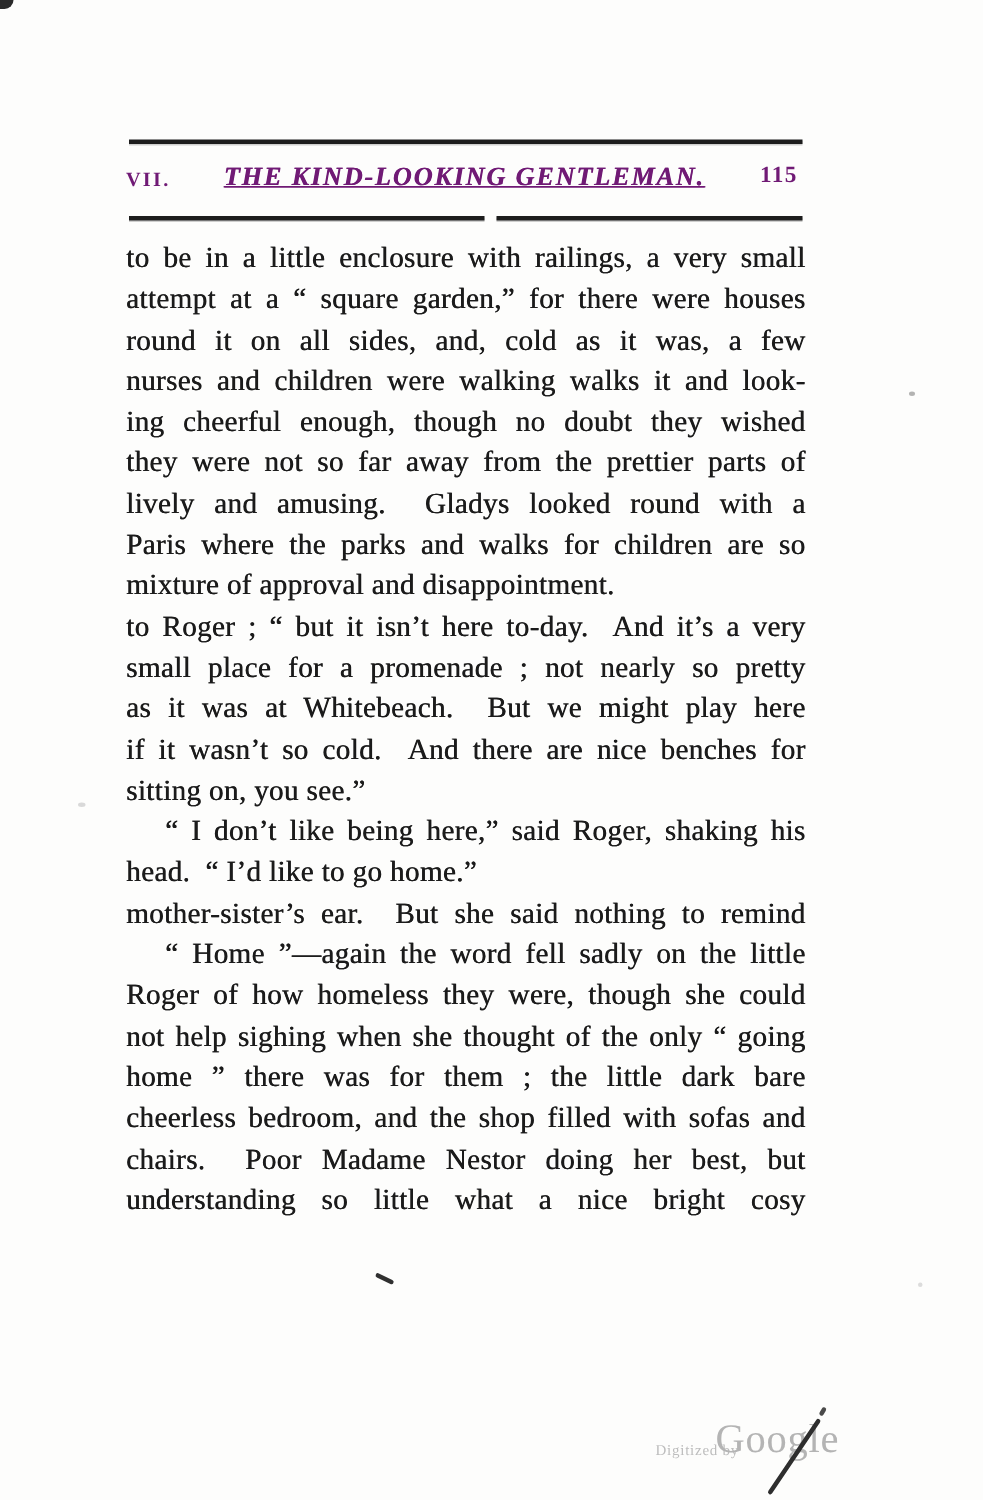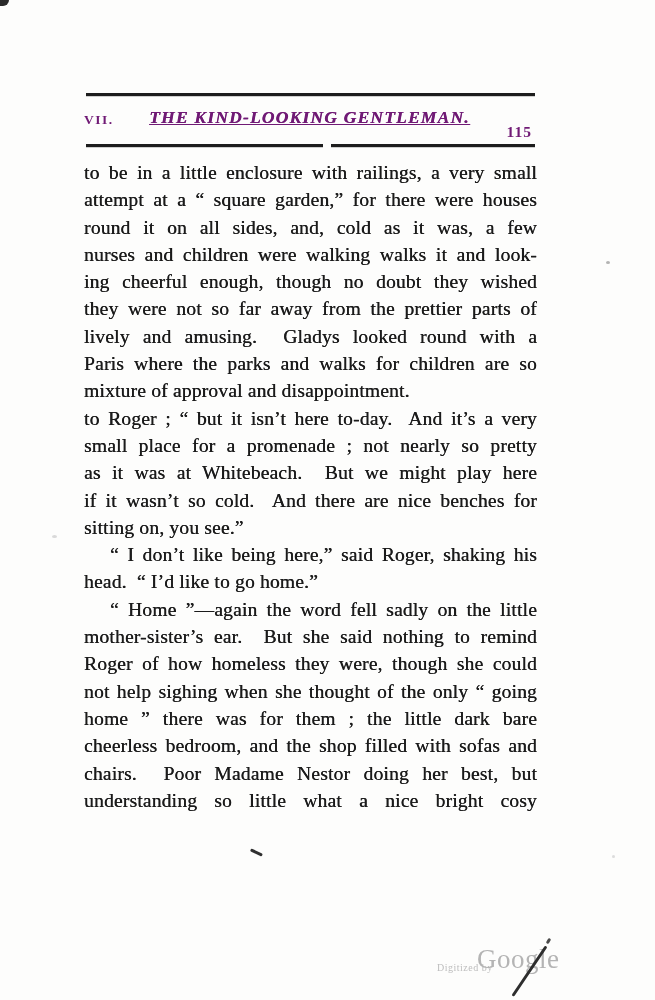--- a/index.html
+++ b/index.html
@@ -22,21 +22,21 @@
     font-size:13.5px;font-weight:700;letter-spacing:1.5px;
     font-variant:small-caps;
   }
   .title{
     position:absolute;left:0;right:0;top:0;text-align:center;
     font-size:17.5px;font-weight:700;font-style:italic;letter-spacing:1.2px;
     text-shadow:.3px 0 0 currentColor;
     text-decoration:underline;
   }
   .pagenum{
-    position:absolute;right:3px;top:16px;
+    position:absolute;right:3px;top:1px;
     font-size:15.5px;font-weight:700;letter-spacing:1px;margin-left:15px;
   }
 
   
   .body-text{
     position:absolute;left:84px;top:159px;width:453px;
     font-size:19.5px;line-height:27.3px;color:#1b1b1b;
     letter-spacing:.2px;
     text-shadow:.3px 0 0 currentColor;
   }
@@ -94,22 +94,22 @@
       <div class="line just">lively and amusing.  Gladys looked round with a</div>
       <div class="line just">Paris where the parks and walks for children are so</div>
       <div class="line">mixture of approval and disappointment.</div>
       <div class="line just">to Roger ; “ but it isn’t here to-day.  And it’s a very</div>
       <div class="line just">small place for a promenade ; not nearly so pretty</div>
       <div class="line just">as it was at Whitebeach.  But we might play here</div>
       <div class="line just">if it wasn’t so cold.  And there are nice benches for</div>
       <div class="line">sitting on, you see.”</div>
       <div class="line just indent">“ I don’t like being here,” said Roger, shaking his</div>
       <div class="line">head.  “ I’d like to go home.”</div>
+      <div class="line just">mother-sister’s ear.  But she said nothing to remind</div>
       <div class="line just indent">“ Home ”—again the word fell sadly on the little</div>
-      <div class="line just">mother-sister’s ear.  But she said nothing to remind</div>
       <div class="line just">Roger of how homeless they were, though she could</div>
       <div class="line just">not help sighing when she thought of the only “ going</div>
       <div class="line just">home ” there was for them ; the little dark bare</div>
       <div class="line just">cheerless bedroom, and the shop filled with sofas and</div>
       <div class="line just">chairs.  Poor Madame Nestor doing her best, but</div>
       <div class="line just">understanding so little what a nice bright cosy</div>
     </div>
 
   <div class="tick-mark"></div>
   <div class="speck-a"></div>

